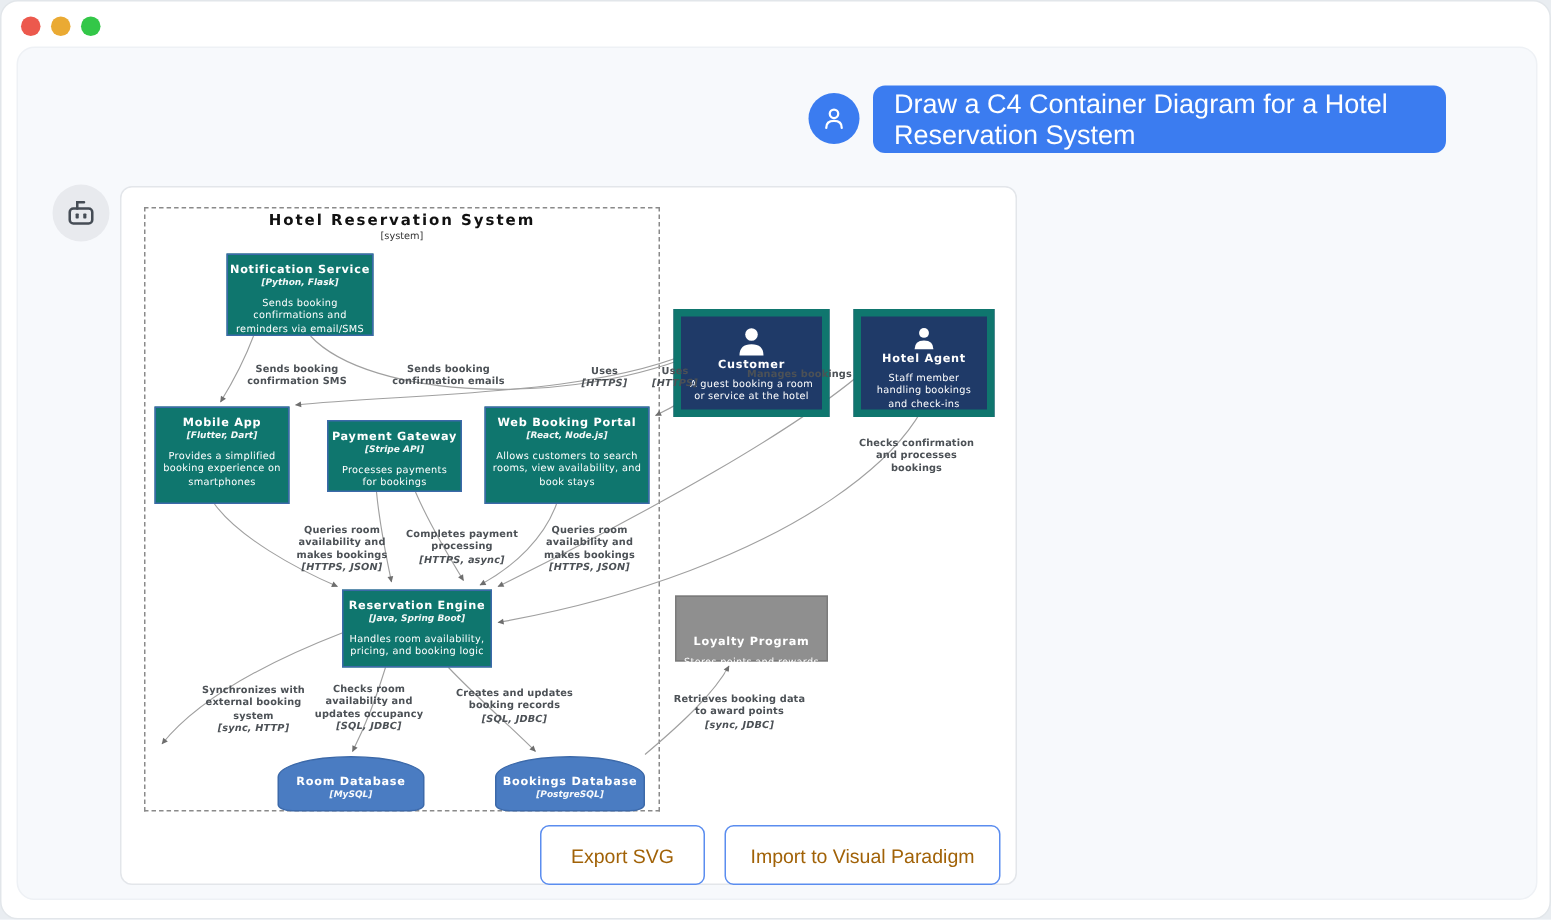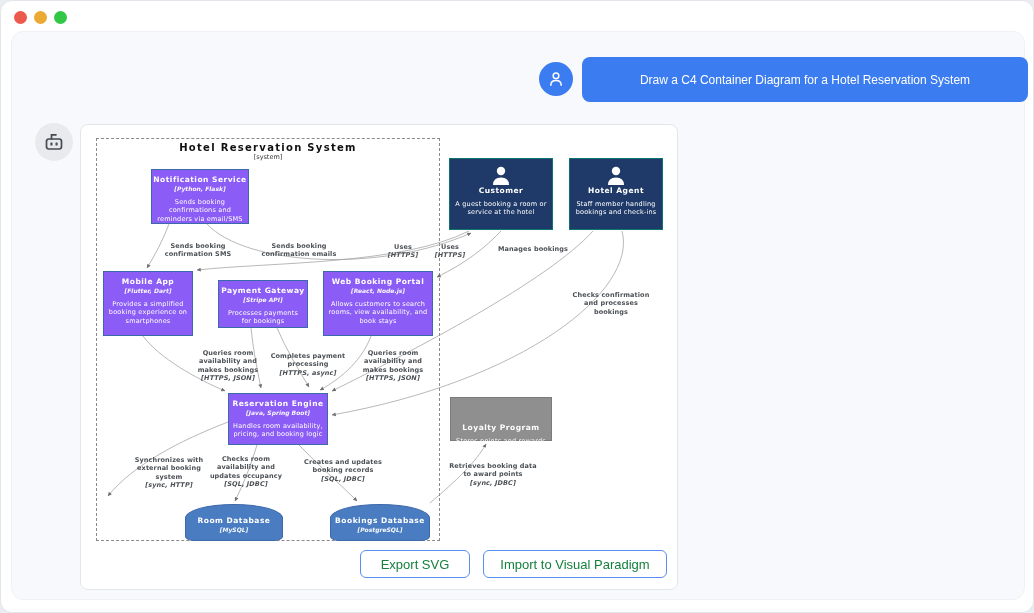--- a/index.html
+++ b/index.html
@@ -8,49 +8,49 @@
 
   
   .tl { position:absolute; top:10px; width:13px; height:13px; border-radius:50%; }
   .tl.r { left:13px; } .tl.y { left:33px; } .tl.g { left:53px; }
 
   
   .panel { position:absolute; left:10px; top:30px; width:1014px; height:569px; background:#f7f9fc; border:1px solid #eef1f5; border-radius:12px; }
 
   
   .user-avatar { position:absolute; left:527px; top:30px; width:34px; height:34px; border-radius:50%; background:#3b7cf0; display:flex; align-items:center; justify-content:center; }
-  .bubble { position:absolute; left:570px; top:25px; width:446px; height:45px; background:#3b7cf0; border-radius:8px; color:#fff; font-size:12px; display:flex; align-items:center; justify-content:center; padding:0 14px; }
+  .bubble { position:absolute; left:570px; top:25px; width:382px; height:45px; background:#3b7cf0; border-radius:8px; color:#fff; font-size:18px; display:flex; align-items:center; justify-content:center; padding:0 14px; }
   .bot-avatar { position:absolute; left:23px; top:91px; width:38px; height:38px; border-radius:50%; background:#e8eaee; display:flex; align-items:center; justify-content:center; }
 
   
   .card { position:absolute; left:68px; top:92px; width:598px; height:466px; background:#ffffff; border:1px solid #e3e6ea; border-radius:8px; }
   .card * { font-family:"DejaVu Sans", sans-serif; }
 
   .boundary { position:absolute; left:15px; top:13px; width:344px; height:403px; border:1px dashed #8a8a8a; }
   .b-title { position:absolute; left:15px; top:17px; width:344px; text-align:center; font-size:10px; font-weight:bold; letter-spacing:1.3px; color:#111; }
   .b-sub { position:absolute; left:15px; top:28px; width:344px; text-align:center; font-size:6.5px; font-weight:normal; color:#333; }
 
   .node { position:absolute; color:#fff; text-align:center; display:flex; flex-direction:column; align-items:center; padding-top:5px; }
-  .node.blue { background:#8b5cf6; border:1px solid #3c69a9; }
-  .node.navy { background:#1f3a68; border:1px solid #0f766e; }
+  .node.blue { background:#0f766e; border:1px solid #3c69a9; }
+  .node.navy { background:#1f3a68; border:5px solid #0f766e;margin-top:48px; }
   .node.gray { background:#8f8f8f; border:1px solid #7b7b7b; padding-top:25px; }
   .node.db   { background:#4a7cc2; border:1px solid #3c69a9; border-radius:50% 50% 10px 10px / 38% 38% 12% 12%; padding-top:11px; }
   .nt { font-size:7.5px; font-weight:bold; letter-spacing:0.5px; white-space:nowrap; }
   .tech { font-size:6px; font-style:italic; font-weight:bold; opacity:.95; margin-top:1px; }
   .nd { font-size:6.5px; font-weight:normal; line-height:1.3; margin-top:6px; padding:0 4px; letter-spacing:0.2px; }
   .node.gray .nd, .node.navy .nd { margin-top:5px; }
   .p-icon { margin-top:2px; }
 
   .elabel { position:absolute; text-align:center; font-size:6.5px; font-weight:bold; color:#4c5156; line-height:1.3; letter-spacing:0.1px; }
   .etech { display:block; font-style:italic; font-weight:bold; }
 
   svg.wires { position:absolute; left:0; top:0; pointer-events:none; }
   .wire { fill:none; stroke:#a0a0a0; stroke-width:0.75; }
 
-  .act-btn { position:absolute; height:28px; background:#fff; border:1px solid #5b8def; border-radius:6px; color:#15803d; font-size:13px; font-family:"Liberation Sans",sans-serif; display:flex; align-items:center; justify-content:center; cursor:pointer; }
+  .act-btn { position:absolute; height:40px; background:#fff; border:1px solid #5b8def; border-radius:6px; color:#a16207; font-size:13px; font-family:"Liberation Sans",sans-serif; display:flex; align-items:center; justify-content:center; cursor:pointer; }
 </style>
 </head>
 <body>
 
 <div class="app">
   <div class="tl r" style="background:#ec594d"></div>
   <div class="tl y" style="background:#eaaa33"></div>
   <div class="tl g" style="background:#33c748"></div>
 
   <div class="panel">

